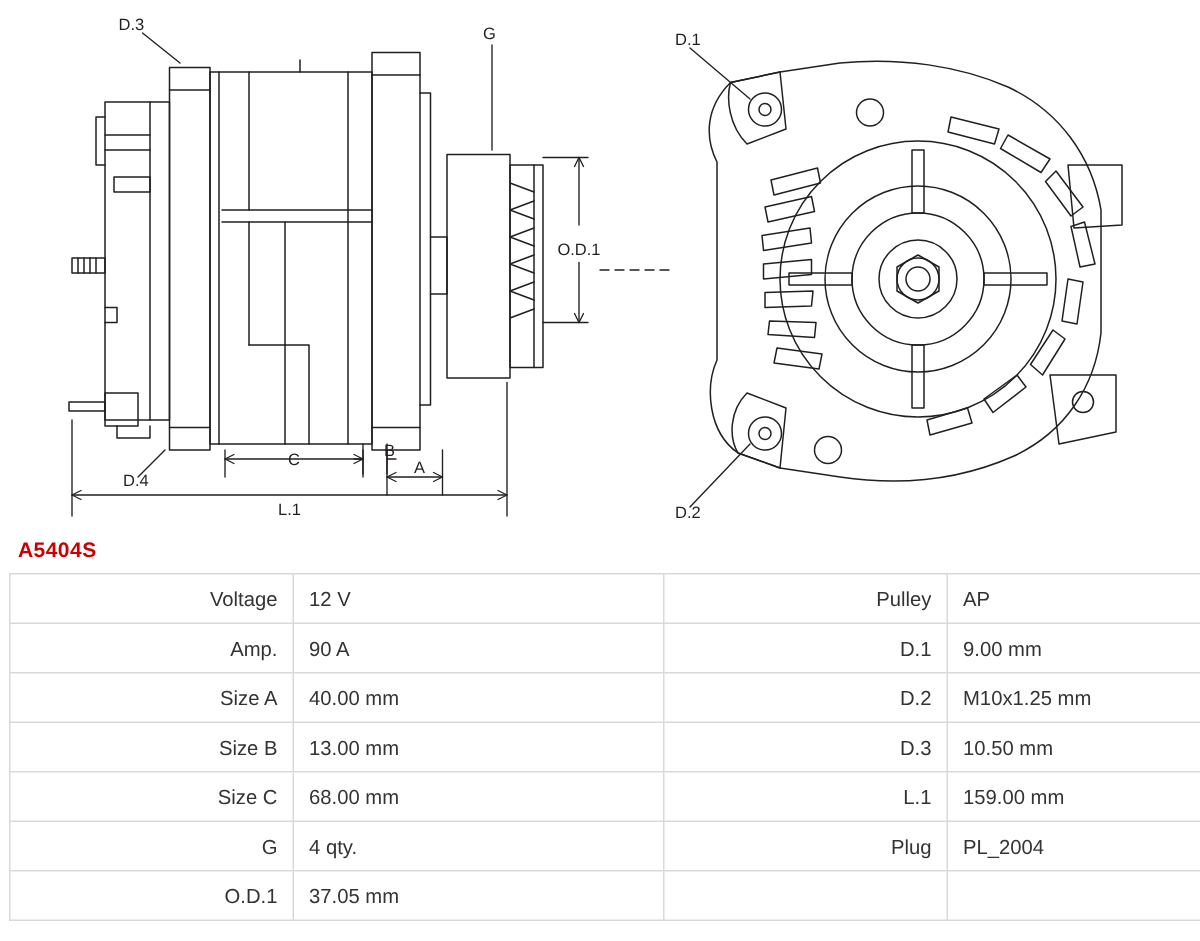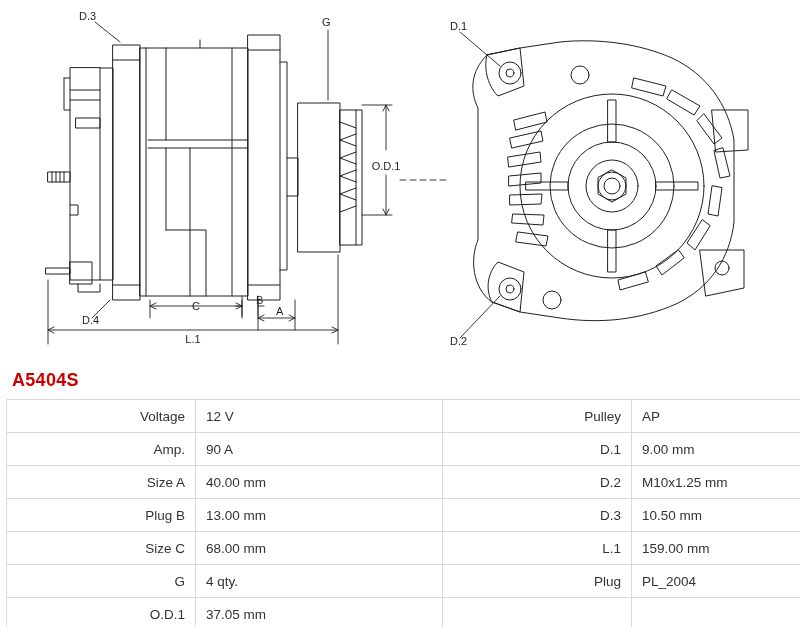--- a/index.html
+++ b/index.html
@@ -18,25 +18,24 @@
   #diagram-area {
     position: relative;
     width: 800px;
     height: 352px;
   }
   #diagram-area svg {
     display: block;
   }
   .part-title {
     color: #cc0000;
-    font-size: 18px;
+    font-size: 14px;
     font-weight: bold;
     padding: 6px 0 8px 12px;
     letter-spacing: 0.3px;
-    margin-top: 12px;
   }
   table.specs {
     width: 788px;
     margin: 0 6px;
     border-collapse: collapse;
     table-layout: fixed;
   }
   table.specs td {
     border: 1px solid #d9d9d9;
     height: 32px;
@@ -263,21 +262,21 @@
       <td class="lbl">D.1</td>
       <td class="val">9.00 mm</td>
     </tr>
     <tr>
       <td class="lbl">Size A</td>
       <td class="val">40.00 mm</td>
       <td class="lbl">D.2</td>
       <td class="val">M10x1.25 mm</td>
     </tr>
     <tr>
-      <td class="lbl">Plug B</td>
+      <td class="lbl">Size B</td>
       <td class="val">13.00 mm</td>
       <td class="lbl">D.3</td>
       <td class="val">10.50 mm</td>
     </tr>
     <tr>
       <td class="lbl">Size C</td>
       <td class="val">68.00 mm</td>
       <td class="lbl">L.1</td>
       <td class="val">159.00 mm</td>
     </tr>

